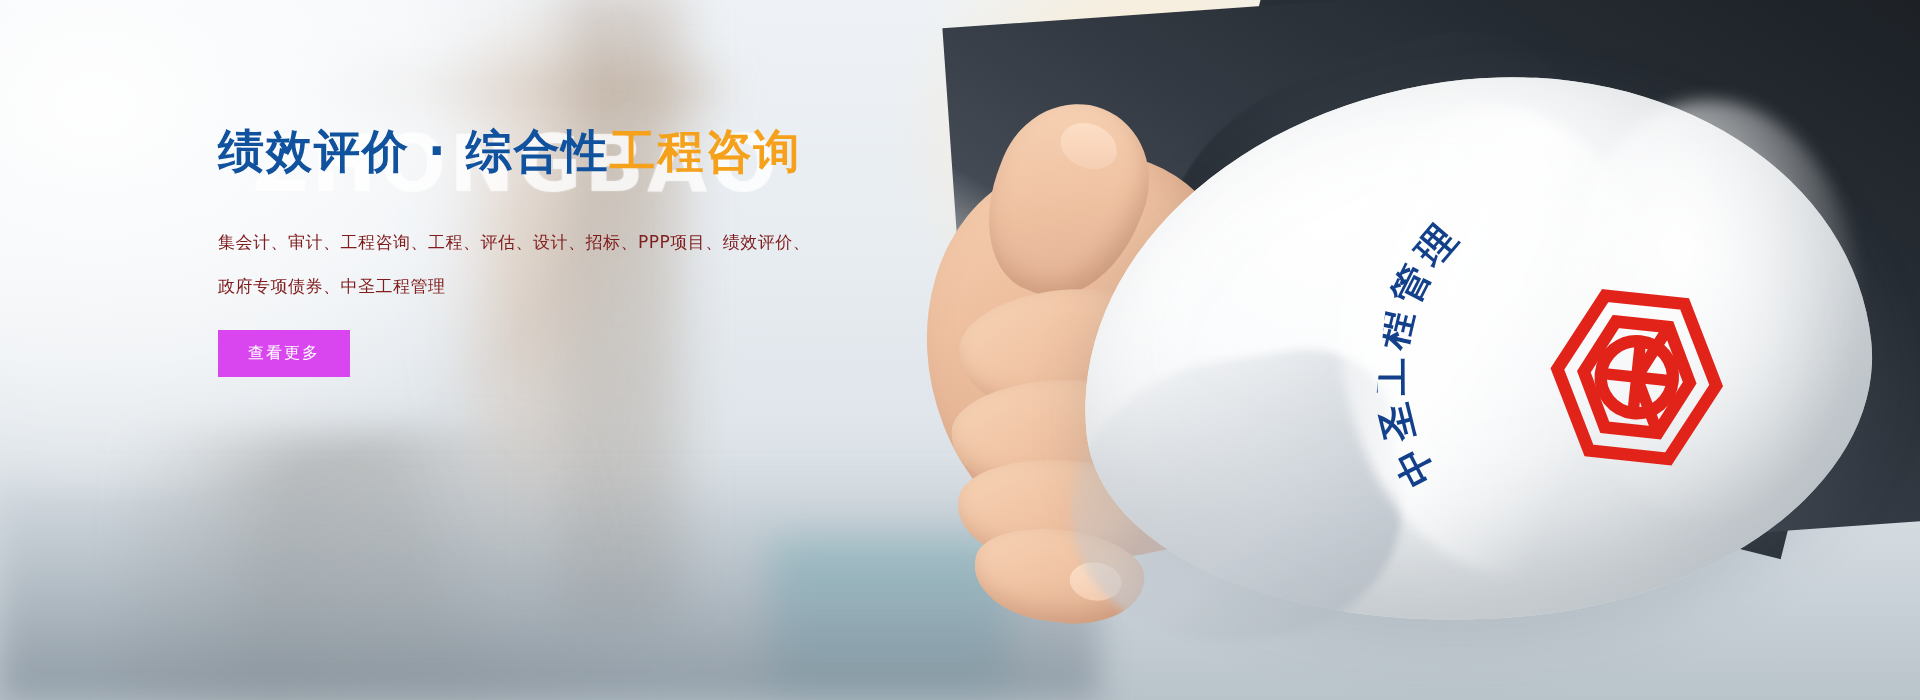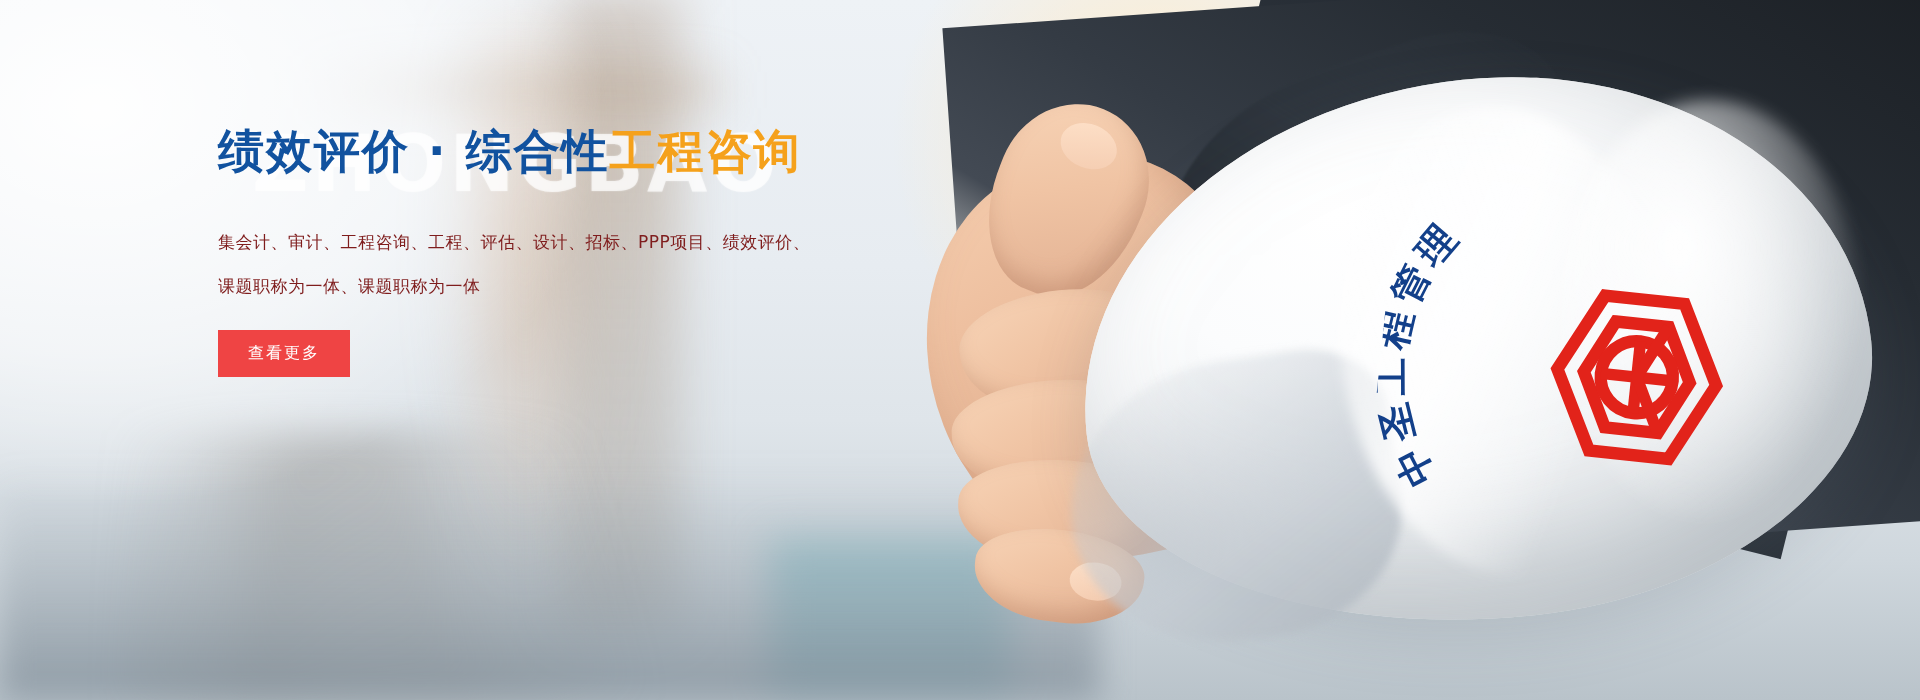--- a/index.html
+++ b/index.html
@@ -190,21 +190,21 @@
     margin-top:36px;
     font-size:17px; line-height:44px; color:#7f1d1d;
     letter-spacing:.5px;
     max-width:600px;
   }
   .desc div { white-space:nowrap; }
   .cta {
     display:inline-block;
     margin-top:22px;
     padding:13px 30px;
-    background:#ef4444;
+    background:#d946ef;
     color:#ffffff;
     font-size:16px;
     letter-spacing:2px;
     border:none;
     cursor:pointer;
     font-family:inherit;
   }
 </style>
 </head>
 <body>
@@ -274,19 +274,19 @@
 
     <div class="ghost">ZHONGBAO</div>
 
     <div class="headline">
       <span>绩效评价 · 综合性</span><span class="accent">工程咨询</span>
     </div>
 
 
     <div class="desc">
       <div>集会计、审计、工程咨询、工程、评估、设计、招标、PPP项目、绩效评价、</div>
-      <div>课题职称为一体、课题职称为一体</div>
+      <div>政府专项债券、中圣工程管理</div>
     </div>
 
     <button class="cta">查看更多</button>
   </div>
 
 </div>
 
 </body></html>

